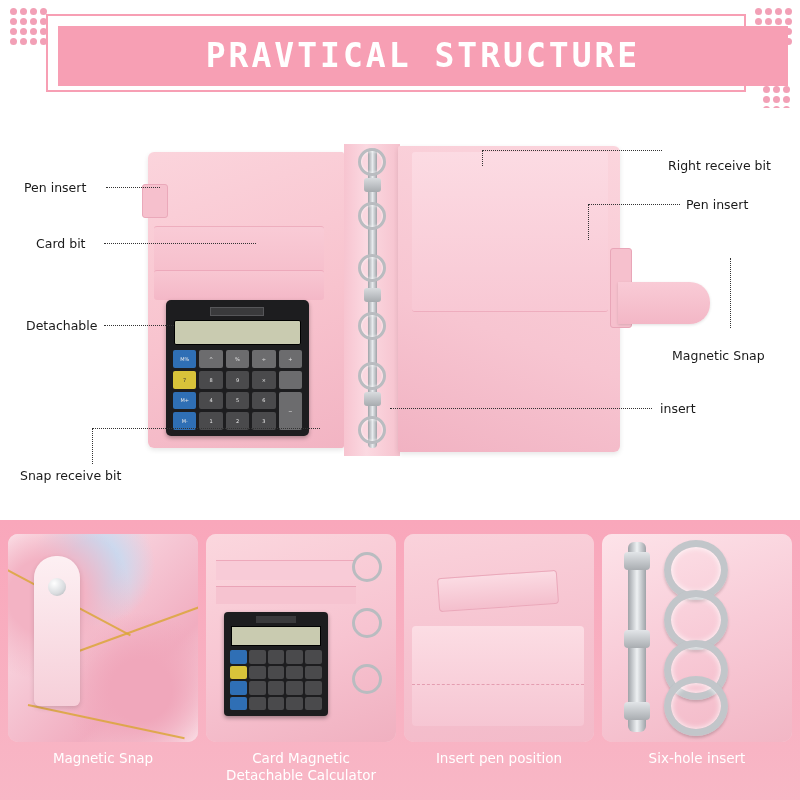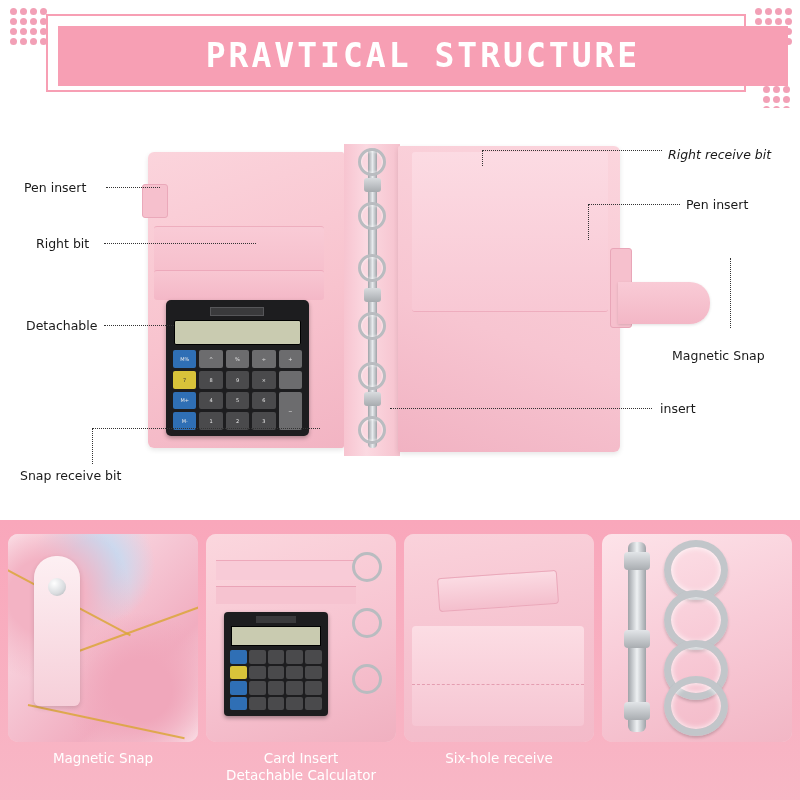--- a/index.html
+++ b/index.html
@@ -448,33 +448,33 @@
 
       <div class="cover-right"></div>
       <div class="right-pocket"></div>
       <div class="strap-loop"></div>
       <div class="strap"></div>
     </div>
 
     <div class="label" style="left:24px; top:72px;">Pen insert</div>
     <div class="leader" style="left:106px; top:79px; width:54px;"></div>
 
-    <div class="label" style="left:36px; top:128px;">Right bit</div>
+    <div class="label" style="left:36px; top:128px;">Card bit</div>
     <div class="leader" style="left:104px; top:135px; width:152px;"></div>
 
     <div class="label" style="left:26px; top:210px;">Detachable</div>
     <div class="leader" style="left:104px; top:217px; width:70px;"></div>
 
     <div class="leader-v" style="left:92px; top:320px; height:36px;"></div>
     <div class="leader" style="left:92px; top:320px; width:228px;"></div>
     <div class="label" style="left:20px; top:360px;">Snap receive bit</div>
 
     <div class="leader-v" style="left:482px; top:42px; height:16px;"></div>
     <div class="leader" style="left:482px; top:42px; width:180px;"></div>
-    <div class="label" style="left:668px; top:39px;font-style:italic;">Right receive bit</div>
+    <div class="label" style="left:668px; top:50px;">Right receive bit</div>
 
     <div class="leader-v" style="left:588px; top:96px; height:36px;"></div>
     <div class="leader" style="left:588px; top:96px; width:92px;"></div>
     <div class="label" style="left:686px; top:89px;">Pen insert</div>
 
     <div class="leader-v" style="left:730px; top:150px; height:70px;"></div>
     <div class="label" style="left:672px; top:240px;">Magnetic Snap</div>
 
     <div class="leader" style="left:390px; top:300px; width:262px;"></div>
     <div class="label" style="left:660px; top:293px;">insert</div>
@@ -548,19 +548,20 @@
           <div class="rg" style="top:6px;"></div>
           <div class="rg" style="top:56px;"></div>
           <div class="rg" style="top:106px;"></div>
           <div class="rg" style="top:142px;"></div>
         </div>
       </div>
     </div>
 
     <div class="captions">
       <div class="caption">Magnetic Snap</div>
-      <div class="caption" style="white-space:pre-line;">Card Insert
+      <div class="caption" style="white-space:pre-line;">Card Magnetic
 Detachable Calculator</div>
-      <div class="caption">Six-hole receive</div>
+      <div class="caption">Insert pen position</div>
+      <div class="caption">Six-hole insert</div>
     </div>
   </div>
 
 </div>
 
 </body></html>

